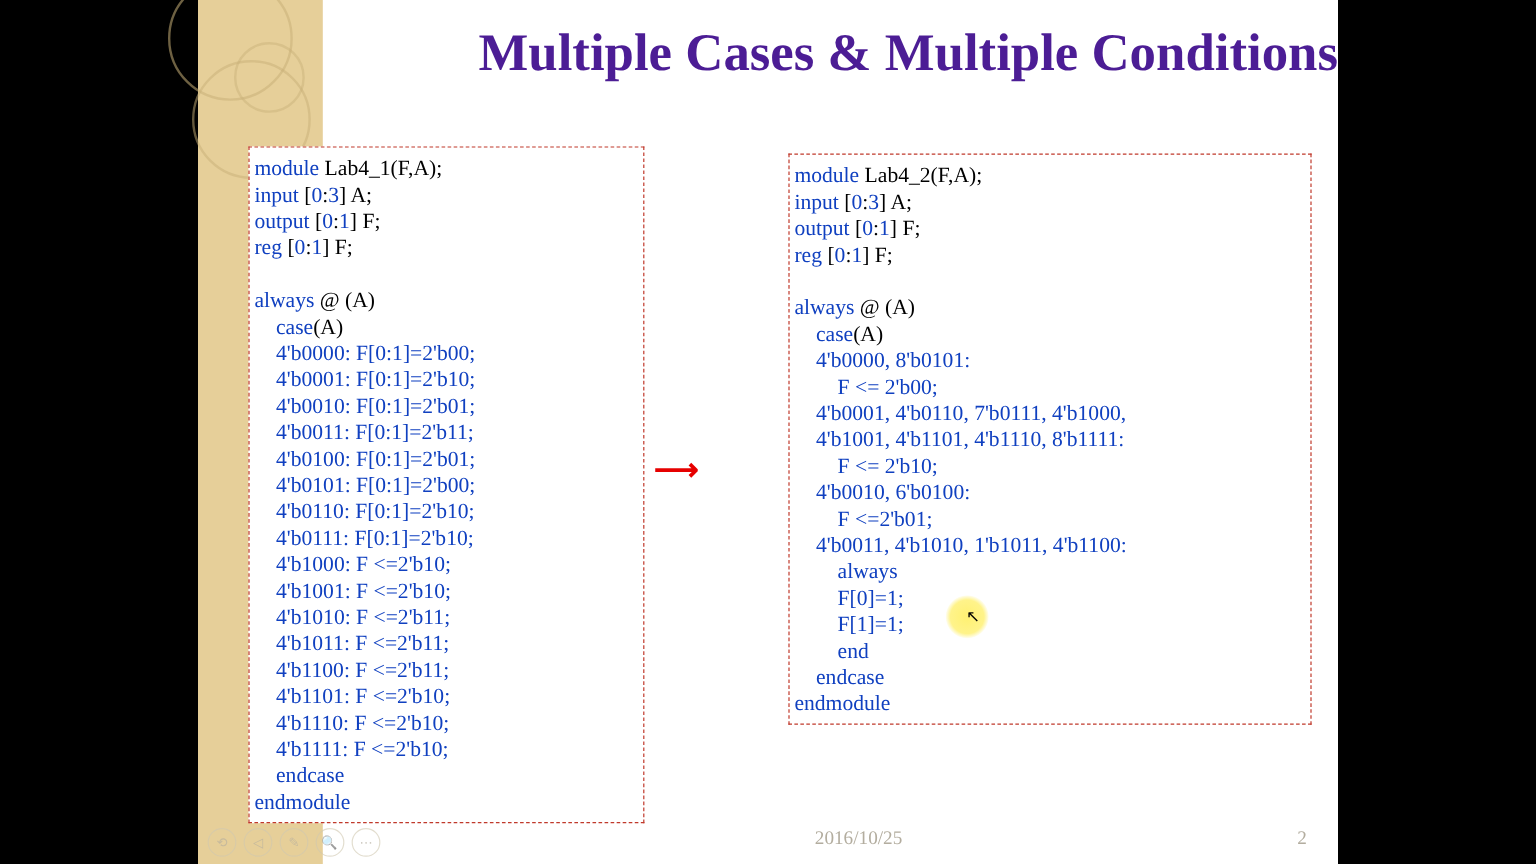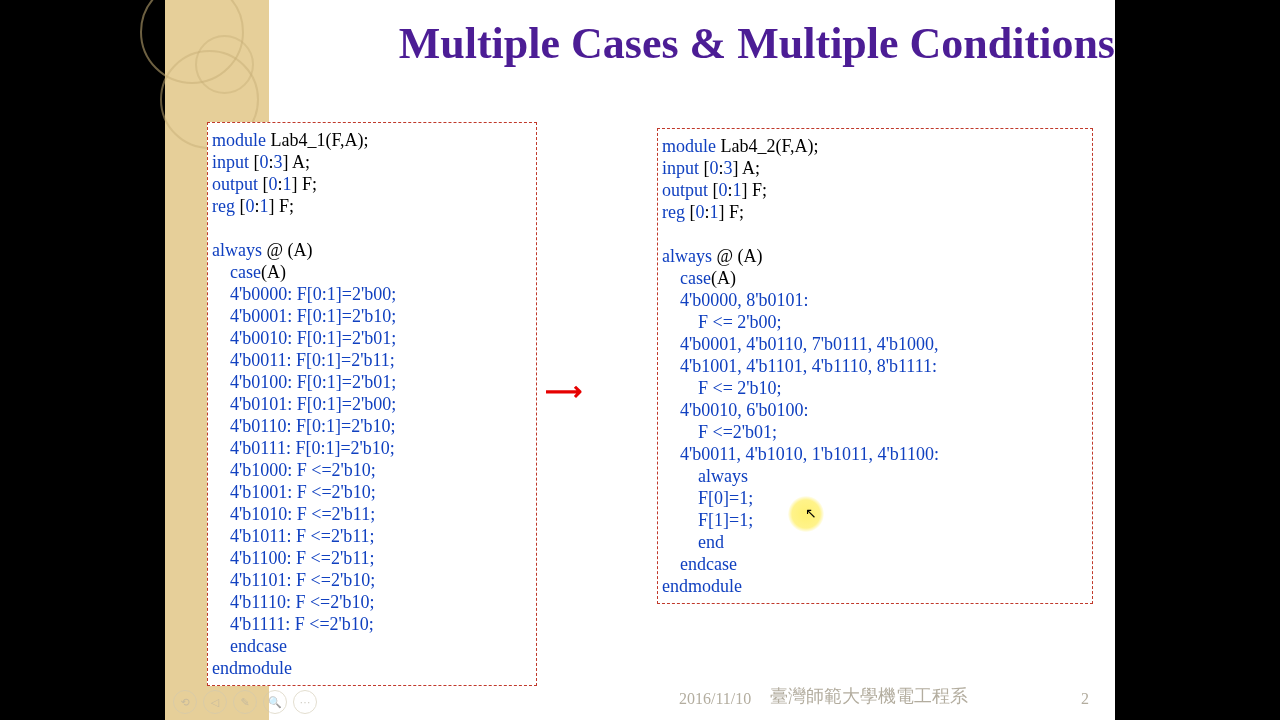--- a/index.html
+++ b/index.html
@@ -82,22 +82,21 @@
 <span>        </span><span class="kw">always</span>
 <span class="num">        F[0]=1;</span>
 <span class="num">        F[1]=1;</span>
 <span>        </span><span class="kw">end</span>
 <span class="kw">    endcase</span>
 <span class="kw">endmodule</span></div>
 
   <div class="highlight"></div>
   <div class="cursor">↖</div>
 
-  <div class="footer-date">2016/11/10</div>
-  <div class="footer-org">臺灣師範大學機電工程系</div>
+  <div class="footer-date">2016/10/25</div>
   <div class="footer-page">2</div>
 
   <div class="nav-icons">
     <span>⟲</span>
     <span>◁</span>
     <span>✎</span>
     <span>🔍</span>
     <span>⋯</span>
   </div>
 </div>

